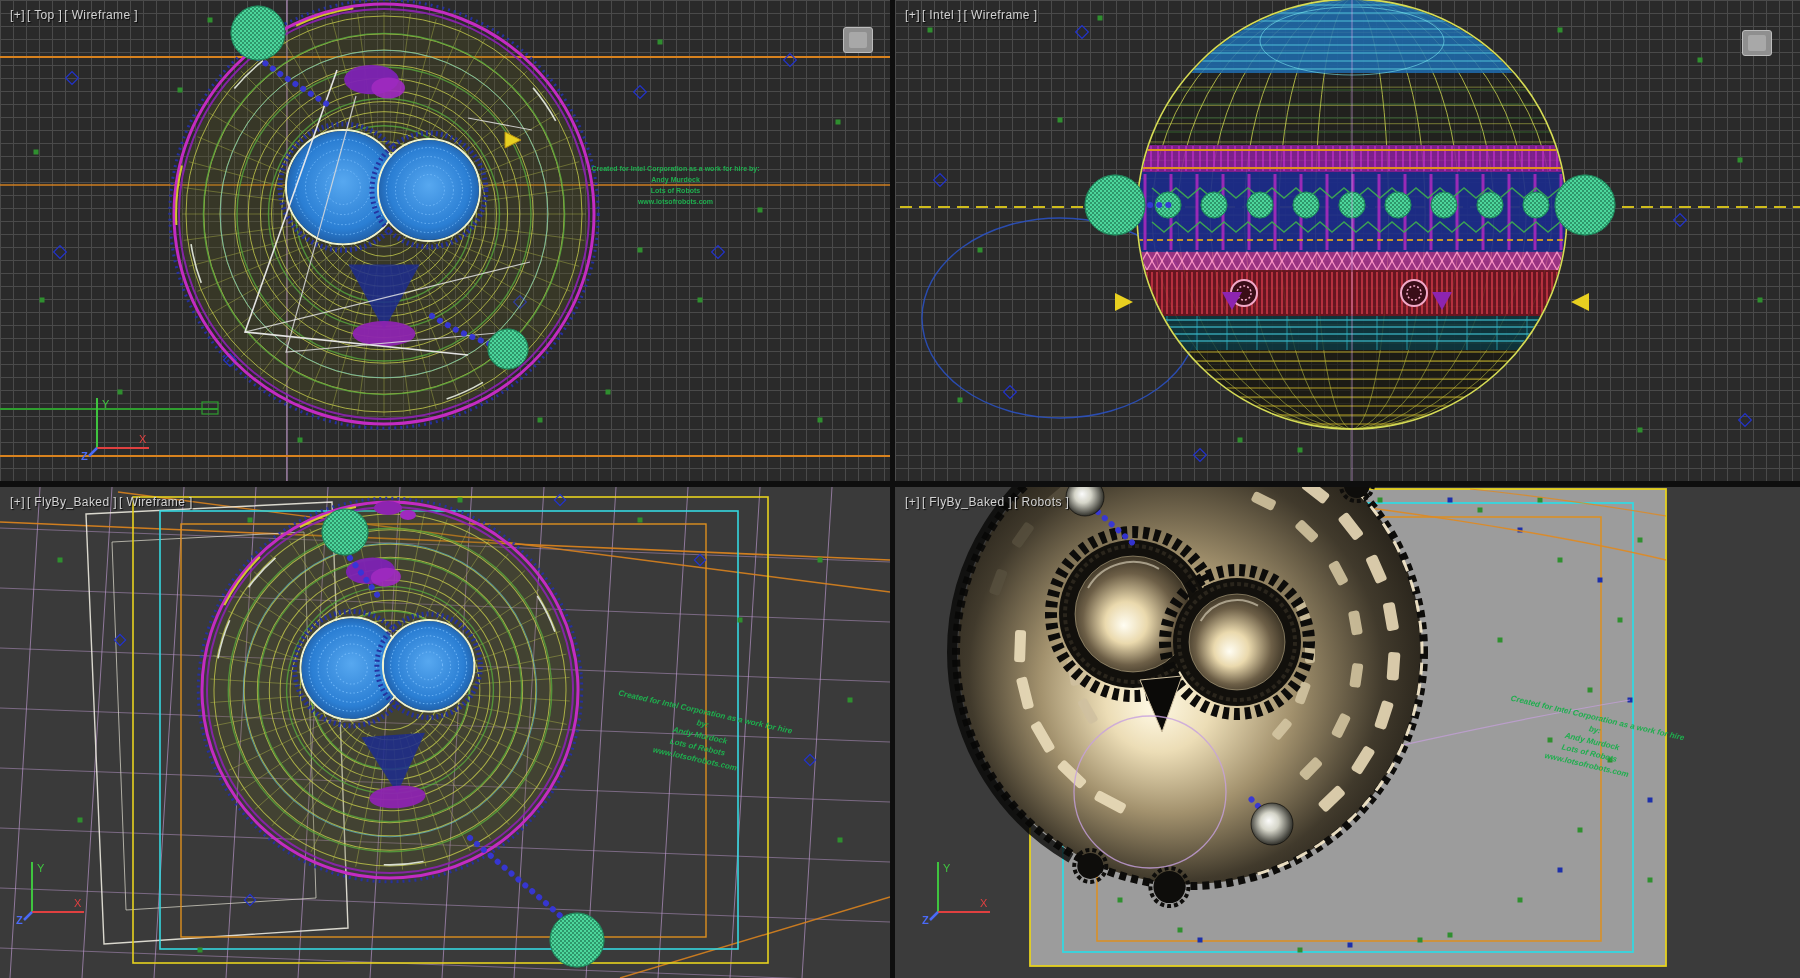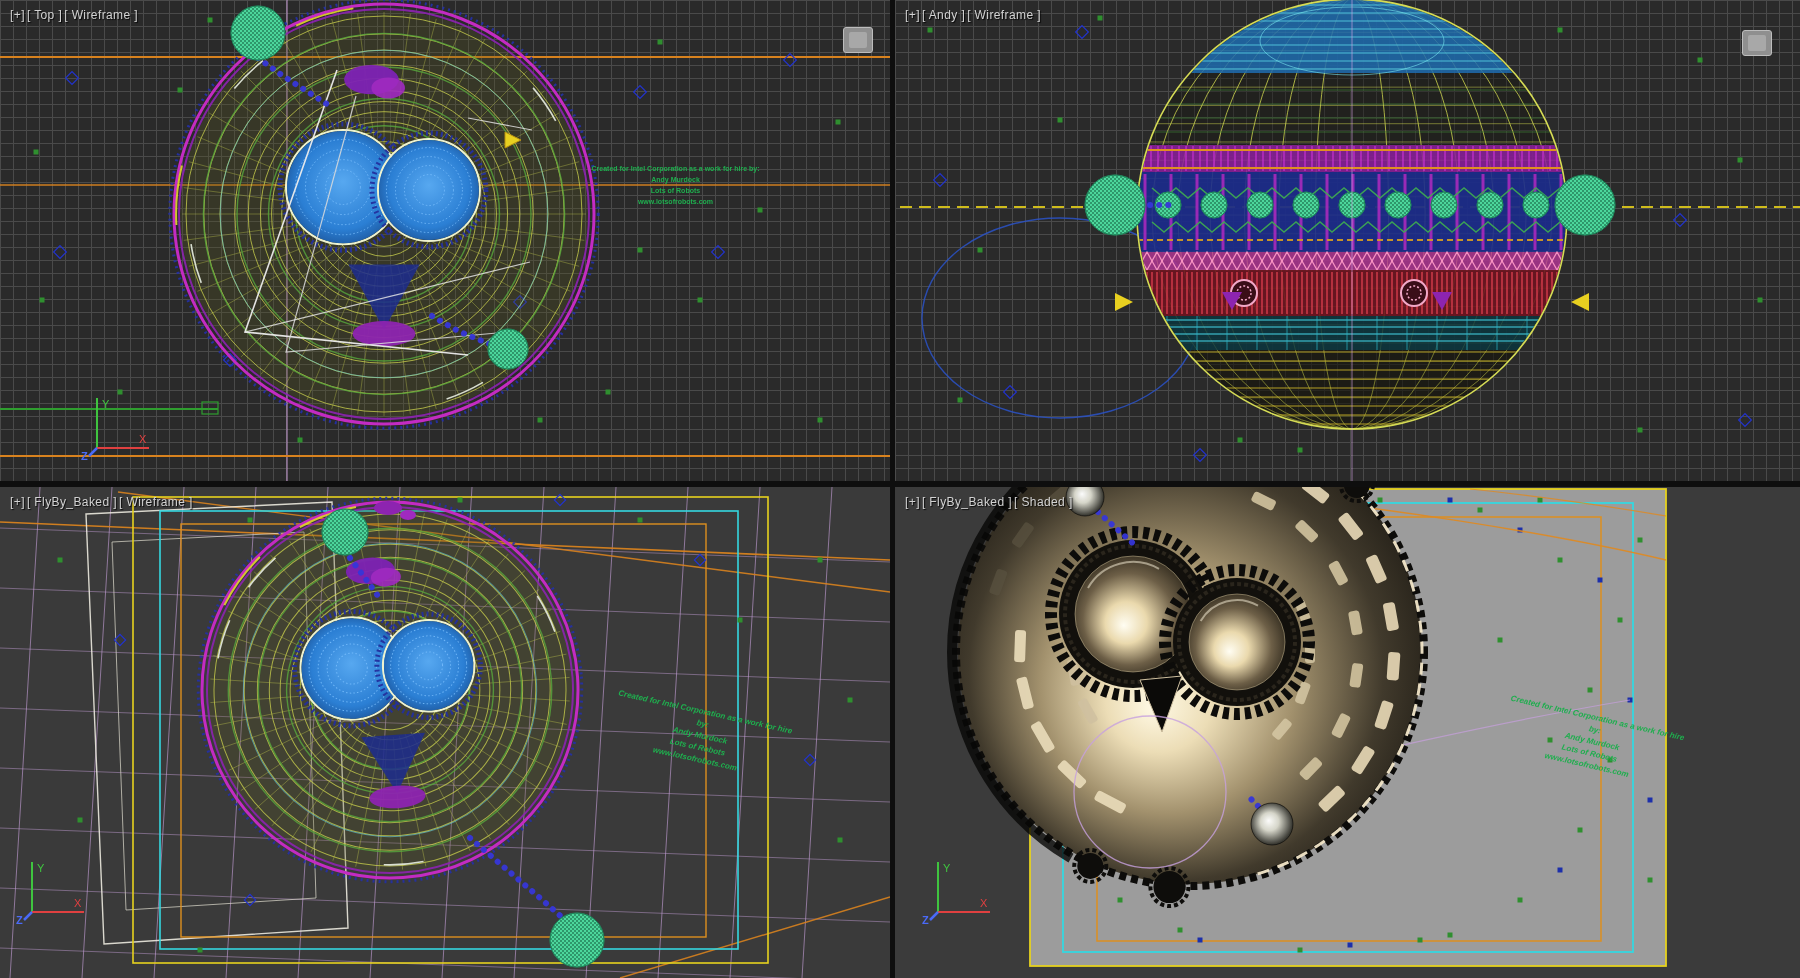--- a/index.html
+++ b/index.html
@@ -811,32 +811,32 @@
       </g>
   </svg>
 
   <div class="vp-label lbl-tl">
     <span>[+]</span>
     <span>[ Top ]</span>
     <span>[ Wireframe ]</span>
   </div>
   <div class="vp-label lbl-tr">
     <span>[+]</span>
-    <span>[ Andy ]</span>
+    <span>[ Intel ]</span>
     <span>[ Wireframe ]</span>
   </div>
   <div class="vp-label lbl-bl">
     <span>[+]</span>
     <span>[ FlyBy_Baked ]</span>
     <span>[ Wireframe ]</span>
   </div>
   <div class="vp-label lbl-br">
     <span>[+]</span>
     <span>[ FlyBy_Baked ]</span>
-    <span>[ Shaded ]</span>
+    <span>[ Robots ]</span>
   </div>
 
   <div class="wm wm-tl">
     <div>Created for Intel Corporation as a work for hire by:</div>
     <div>Andy Murdock</div>
     <div>Lots of Robots</div>
     <div>www.lotsofrobots.com</div>
   </div>
   <div class="wm wm-bl">
     <div>Created for Intel Corporation as a work for hire by:</div>

